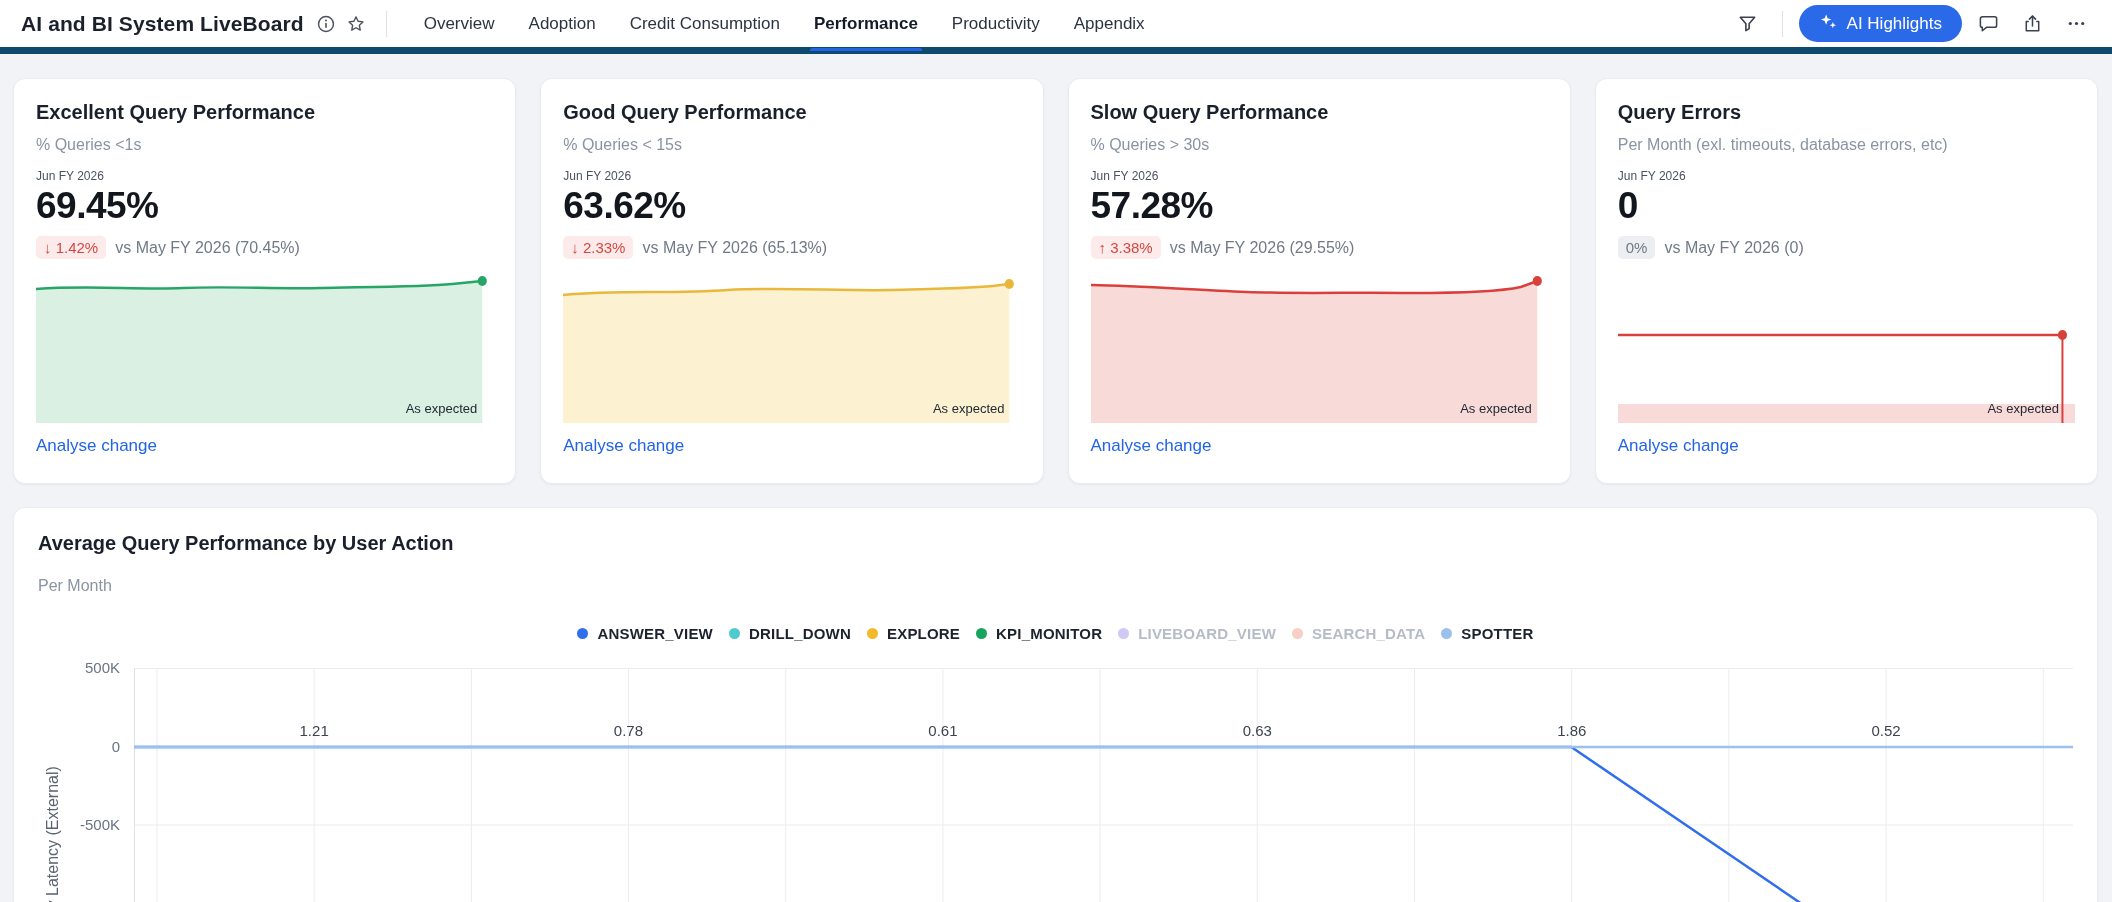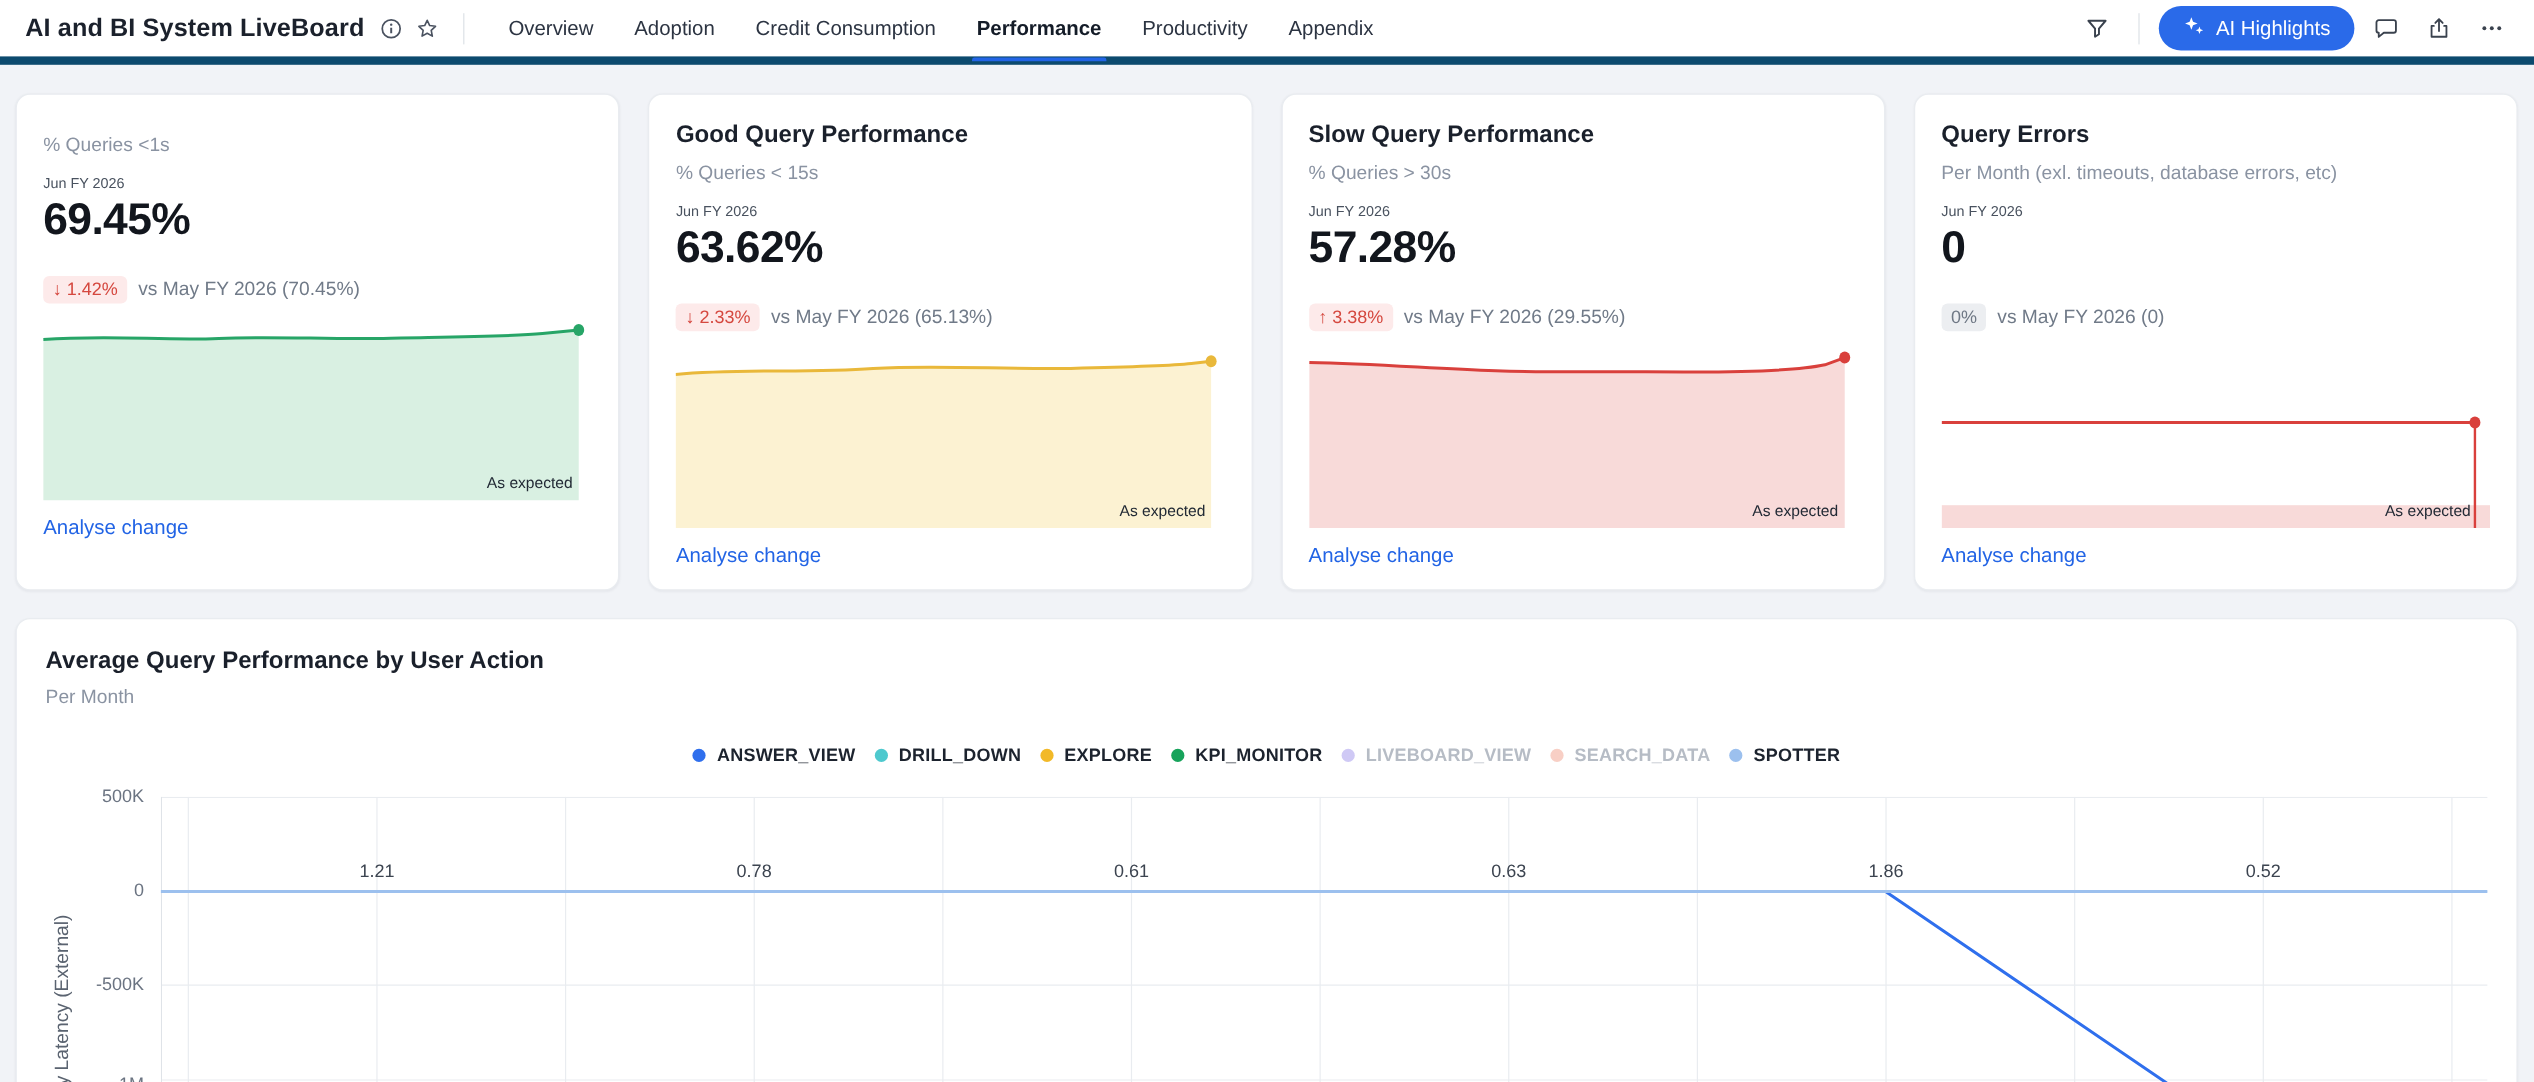--- a/index.html
+++ b/index.html
@@ -29,33 +29,33 @@
   .content { padding:24px 14px 0 13px; }
   .card { background:#fff; border:1px solid #e9ecf0; border-radius:12px;
     box-shadow:0 1px 2px rgba(16,24,40,.05); }
 
   .kpi-row { display:grid; grid-template-columns:repeat(4,1fr); gap:24px; }
   .kpi-card { padding:22px 22px 18px; min-height:406px; display:flex; flex-direction:column; }
   .kpi-title { font-size:20px; font-weight:700; color:#1a202b; }
   .kpi-sub { font-size:16px; color:#8a93a2; margin-top:12px; min-height:19px; }
   .kpi-period { font-size:12px; color:#49525f; margin-top:14px; }
   .kpi-value { font-size:37px; font-weight:700; margin-top:2px; letter-spacing:-.5px; color:#12161d; }
-  .kpi-change { display:flex; align-items:center; gap:9px; margin-top:26px; font-size:16px; color:#707a88; }
+  .kpi-change { display:flex; align-items:center; gap:9px; margin-top:9px; font-size:16px; color:#707a88; }
   .badge { font-size:15px; padding:3px 8px; border-radius:5px; white-space:nowrap; }
   .badge.down, .badge.up { background:#fdeaea; color:#d5483f; }
   .badge.neutral { background:#eceef1; color:#6f7885; }
   .spark { position:relative; margin-top:14px; height:150px; }
   .spark svg { position:absolute; inset:0; width:100%; height:100%; }
   .as-expected { position:absolute; right:16px; bottom:7px; font-size:13px; color:#222a35; }
   .kpi-link { margin-top:13px; font-size:17px; color:#2264e5; cursor:pointer; }
 
   
   .chart-card { margin-top:23px; padding:24px; height:581px; position:relative; overflow:hidden; }
   .chart-title { font-size:20px; font-weight:700; color:#1a202b; }
-  .chart-sub { font-size:16px; color:#8a93a2; margin-top:10px; }
+  .chart-sub { font-size:16px; color:#8a93a2; margin-top:22px; }
   .legend { display:flex; justify-content:center; align-items:center; gap:16px; margin-top:30px; }
   .legend-item { display:flex; align-items:center; gap:9px; cursor:pointer; }
   .legend-dot { width:11px; height:11px; border-radius:50%; }
   .legend-label { font-size:15px; font-weight:700; letter-spacing:.2px; color:#1c232e; }
   .legend-item.disabled .legend-label { color:#b6bcc5; }
   .plot-wrap { display:flex; margin-top:26px; position:relative; }
   .y-ticks { width:96px; position:relative; height:400px; flex:0 0 auto; }
   .y-tick { position:absolute; right:14px; font-size:15px; color:#6b7482; }
   .plot { flex:1; position:relative; height:400px; }
   .plot svg.grid { position:absolute; left:0; top:0; width:100%; height:400px; }
@@ -141,20 +141,21 @@
       </span>
     </div>
   </div>
 </div>
 
 <div class="content">
 
   <div class="kpi-row">
 
     <div class="card kpi-card">
+      <div class="kpi-title">Excellent Query Performance</div>
       <div class="kpi-sub">% Queries &lt;1s</div>
       <div class="kpi-period">Jun FY 2026</div>
       <div class="kpi-value">69.45%</div>
       <div class="kpi-change">
         <span class="badge down"><span>↓</span> <span>1.42%</span></span>
         <span>vs May FY 2026 (70.45%)</span>
       </div>
       <div class="spark">
         <svg viewBox="0 0 500 150" preserveAspectRatio="none">
           <path d="M0 16 C60 12, 110 17, 160 15 C210 13, 260 16, 310 15 C350 14, 420 14, 455 11 L488 8 L488 150 L0 150 Z" fill="#d9f0e2"></path>

